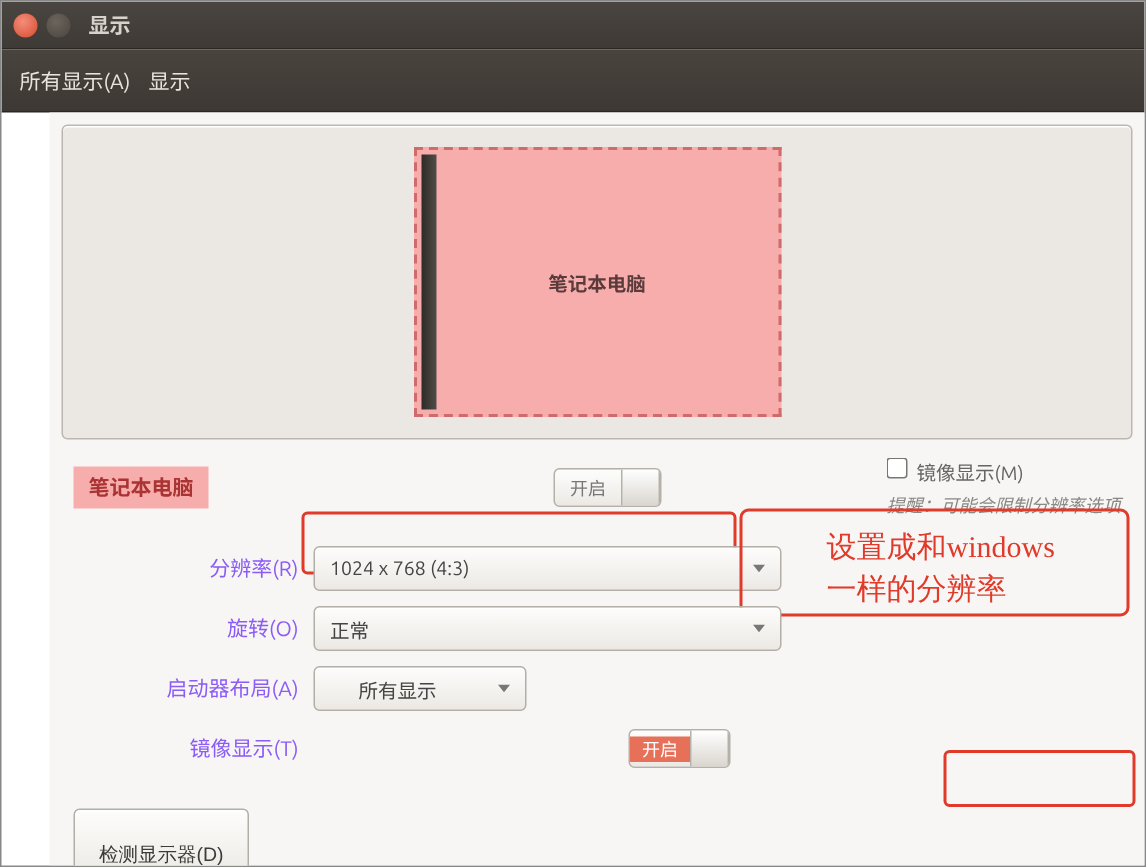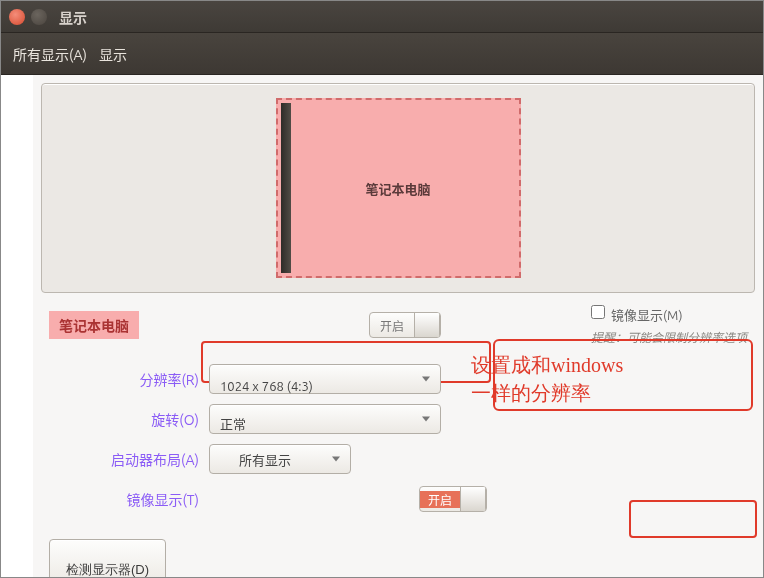--- a/index.html
+++ b/index.html
@@ -104,21 +104,21 @@
     height:30px; display:flex; align-items:center;
     padding: 0 30px 0 10px; color:#444; font-size:13px;
     position:relative; cursor:pointer;
     box-shadow: 0 1px 0 #fff inset;
   }
   .combo .tri {
     position:absolute; right:10px; top:50%; transform:translateY(-50%);
     width:0;height:0;border-left:4px solid transparent;border-right:4px solid transparent;
     border-top:5px solid #777;
   }
-  .combo.w260 { width:232px;align-items:flex-end;}
+  .combo.w260 { width:312px;}
   .combo.w142 { width:142px; justify-content:center; padding-left:0;}
   .annot-box {
     border:2px solid #e03a2a; border-radius:4px;
     position:absolute;
   }
   .note {
     color:#e03a2a; font-family:"SimSun","KaiTi",serif; font-size:20px;
     line-height:1.4;
   }
   .bottom-bar {

